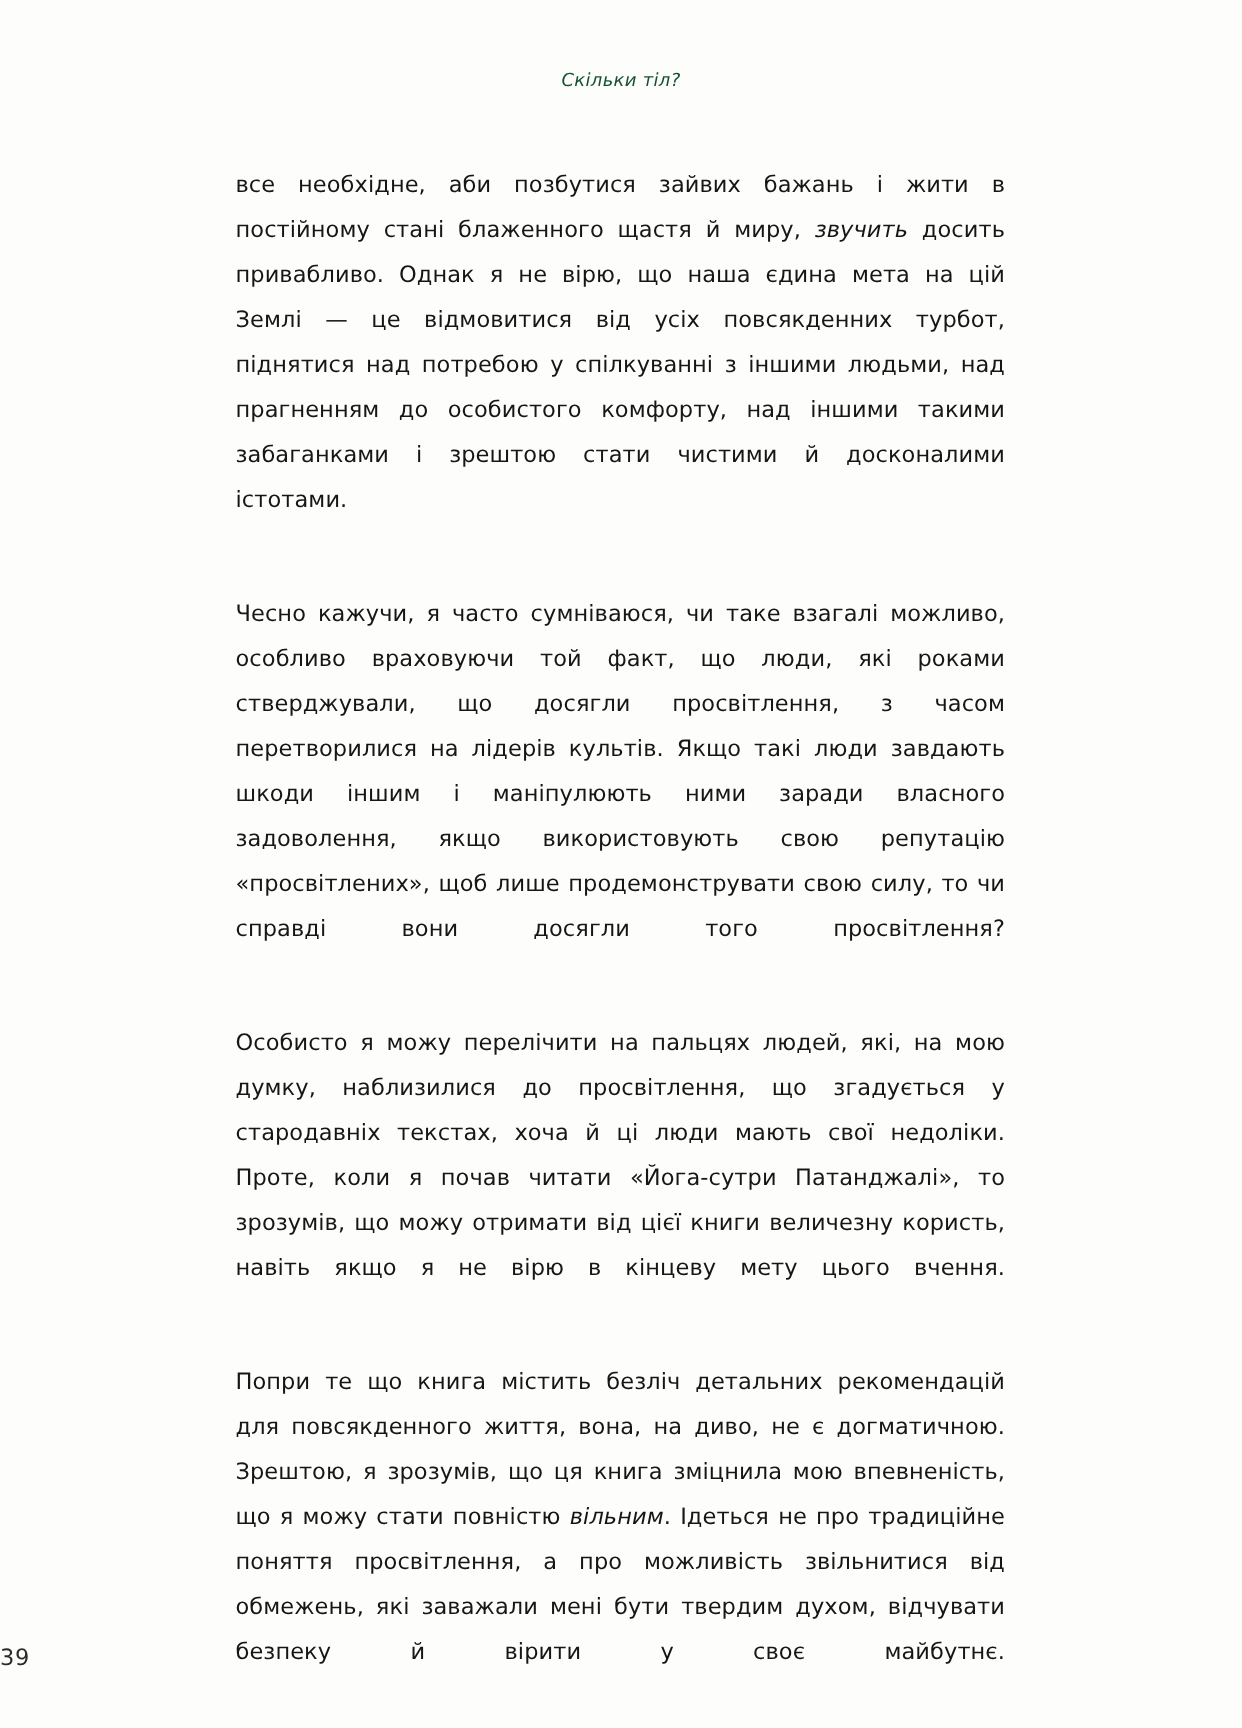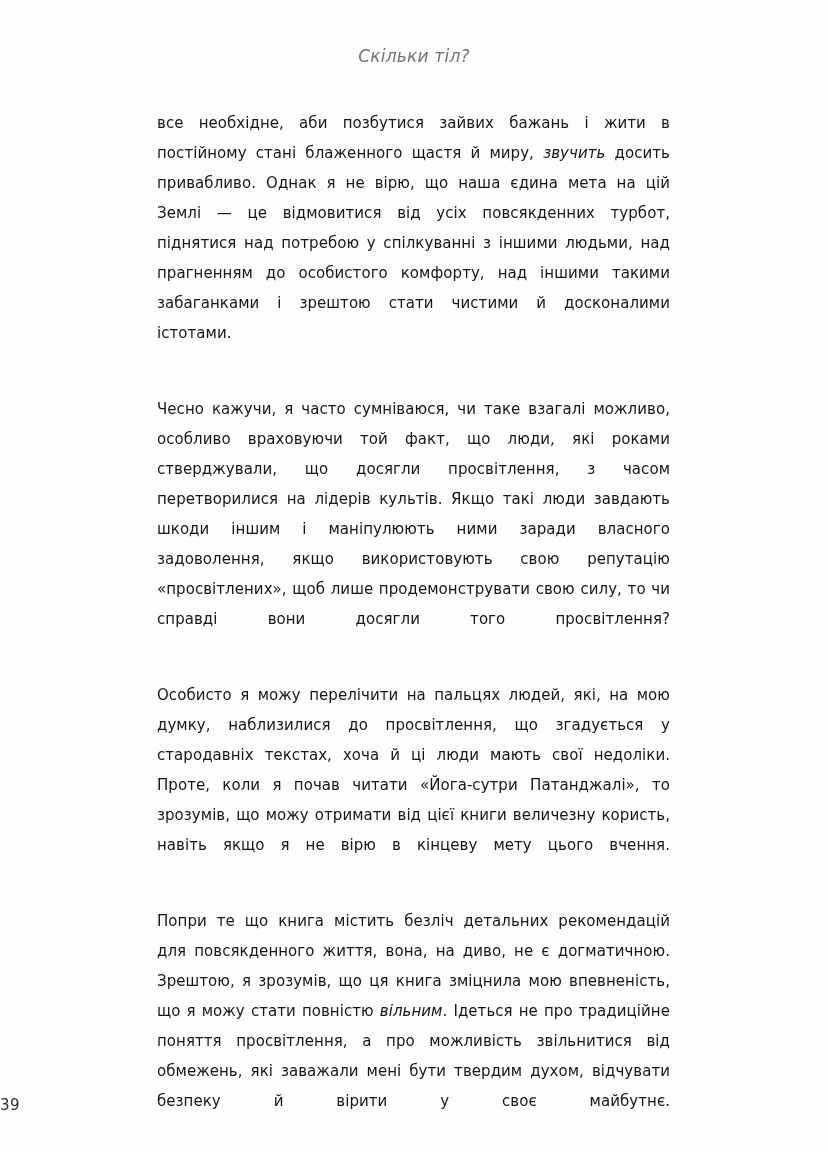--- a/index.html
+++ b/index.html
@@ -24,23 +24,23 @@
   }
 
   
   .running-head {
     position: absolute;
     top: 46px;
     left: 0;
     width: 828px;
     text-align: center;
     font-style: italic;
-    font-size: 17px;
+    font-size: 12px;
     letter-spacing: 0.2px;
-    color: #737373;
+    color: #14532d;
     line-height: 1.2;
   }
 
   
   .text-column {
     position: absolute;
     top: 108px;
     left: 157px;
     width: 513px;
   }

